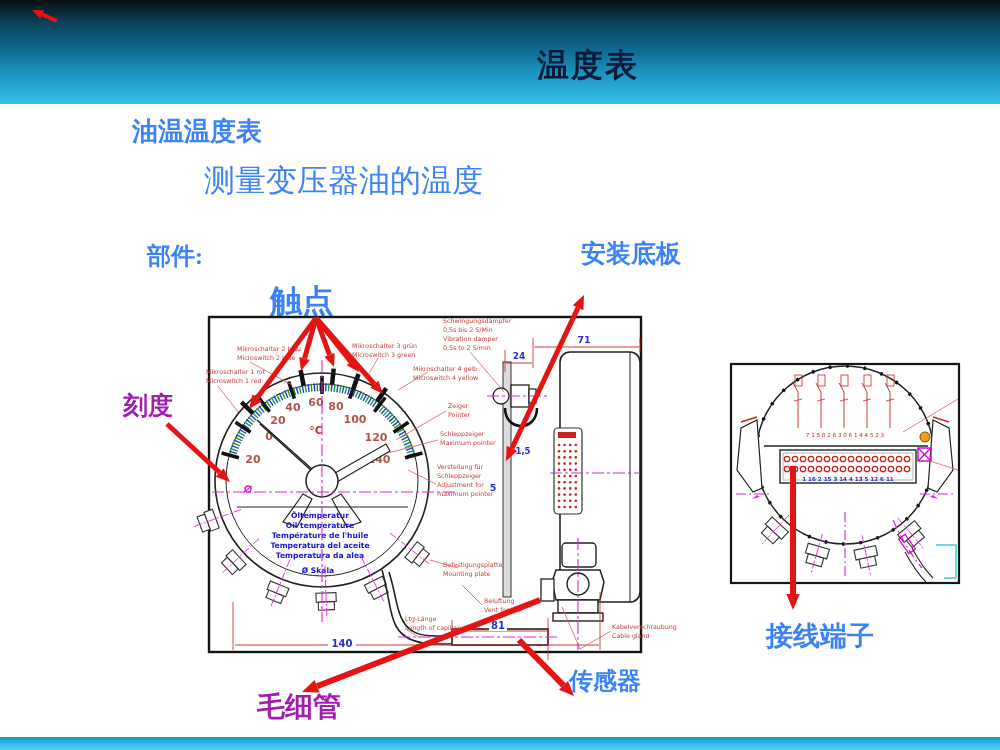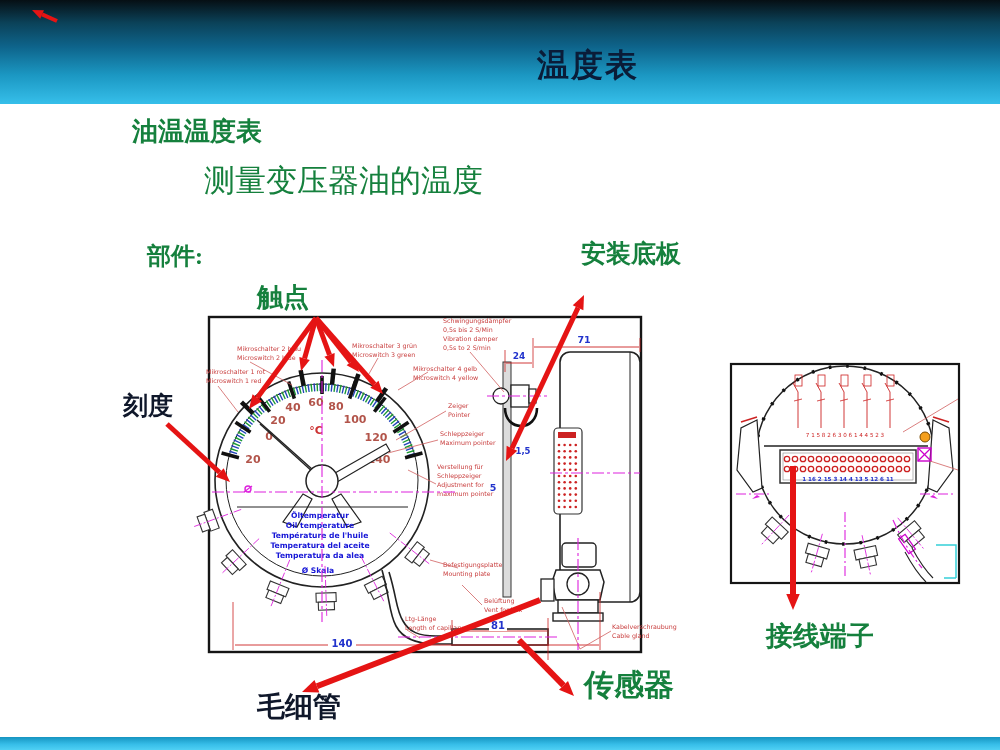--- a/index.html
+++ b/index.html
@@ -5,30 +5,30 @@
   html,body{margin:0;padding:0;}
   body{width:1000px;height:750px;position:relative;overflow:hidden;background:#fff;
        font-family:"Liberation Serif","DejaVu Serif",serif;}
   .abs{position:absolute;}
   #header{left:0;top:0;width:1000px;height:104px;
           background:linear-gradient(180deg,#060f14 0%,#0b4259 22%,#0e648b 45%,#1b97c2 72%,#36bfea 100%);}
   #header-title{left:588px;top:44px;transform:translateX(-50%);
           font-size:32px;font-weight:bold;color:#0a1c38;letter-spacing:2px;white-space:nowrap;font-family:Liberation Serif, serif;}
   #footer{left:0;bottom:0;width:1000px;height:13px;
           background:linear-gradient(180deg,#1694c0 0%,#36bde8 55%,#4fd0f4 100%);}
-  .cjk{white-space:nowrap;font-weight:bold;color:#15803d;}
-  .red{color:#0f172a;}
+  .cjk{white-space:nowrap;font-weight:bold;color:#3b82f6;}
+  .red{color:#a21caf;}
   #heading{left:132px;top:114px;font-size:26px;}
   #subheading{left:204px;top:160px;font-size:31px;font-weight:normal;}
   #parts{left:147px;top:240px;font-size:24px;}
-  #lbl-contacts{left:257px;top:280px;font-size:26px;}
+  #lbl-contacts{left:270px;top:280px;font-size:32px;}
   #lbl-plate{left:581px;top:237px;font-size:25px;}
   #lbl-scale{left:123px;top:389px;font-size:25px;}
   #lbl-capillary{left:245px;top:688px;font-size:28px;margin-left:12px;}
-  #lbl-sensor{left:584px;top:665px;font-size:30px;}
+  #lbl-sensor{left:569px;top:665px;font-size:24px;}
   #lbl-terminals{left:766px;top:618px;font-size:27px;}
   svg{position:absolute;overflow:visible;}
   text{font-family:"DejaVu Sans",sans-serif;}
   .ann{fill:#c94040;font-size:6.3px;}
   .dim{fill:#2233cc;font-weight:bold;}
   .dialnum{fill:#b2544a;font-weight:bold;font-size:11px;text-anchor:middle;}
   .blu{fill:#1515d6;font-weight:bold;font-size:7.6px;text-anchor:middle;}
 </style>
 </head>
 <body>

